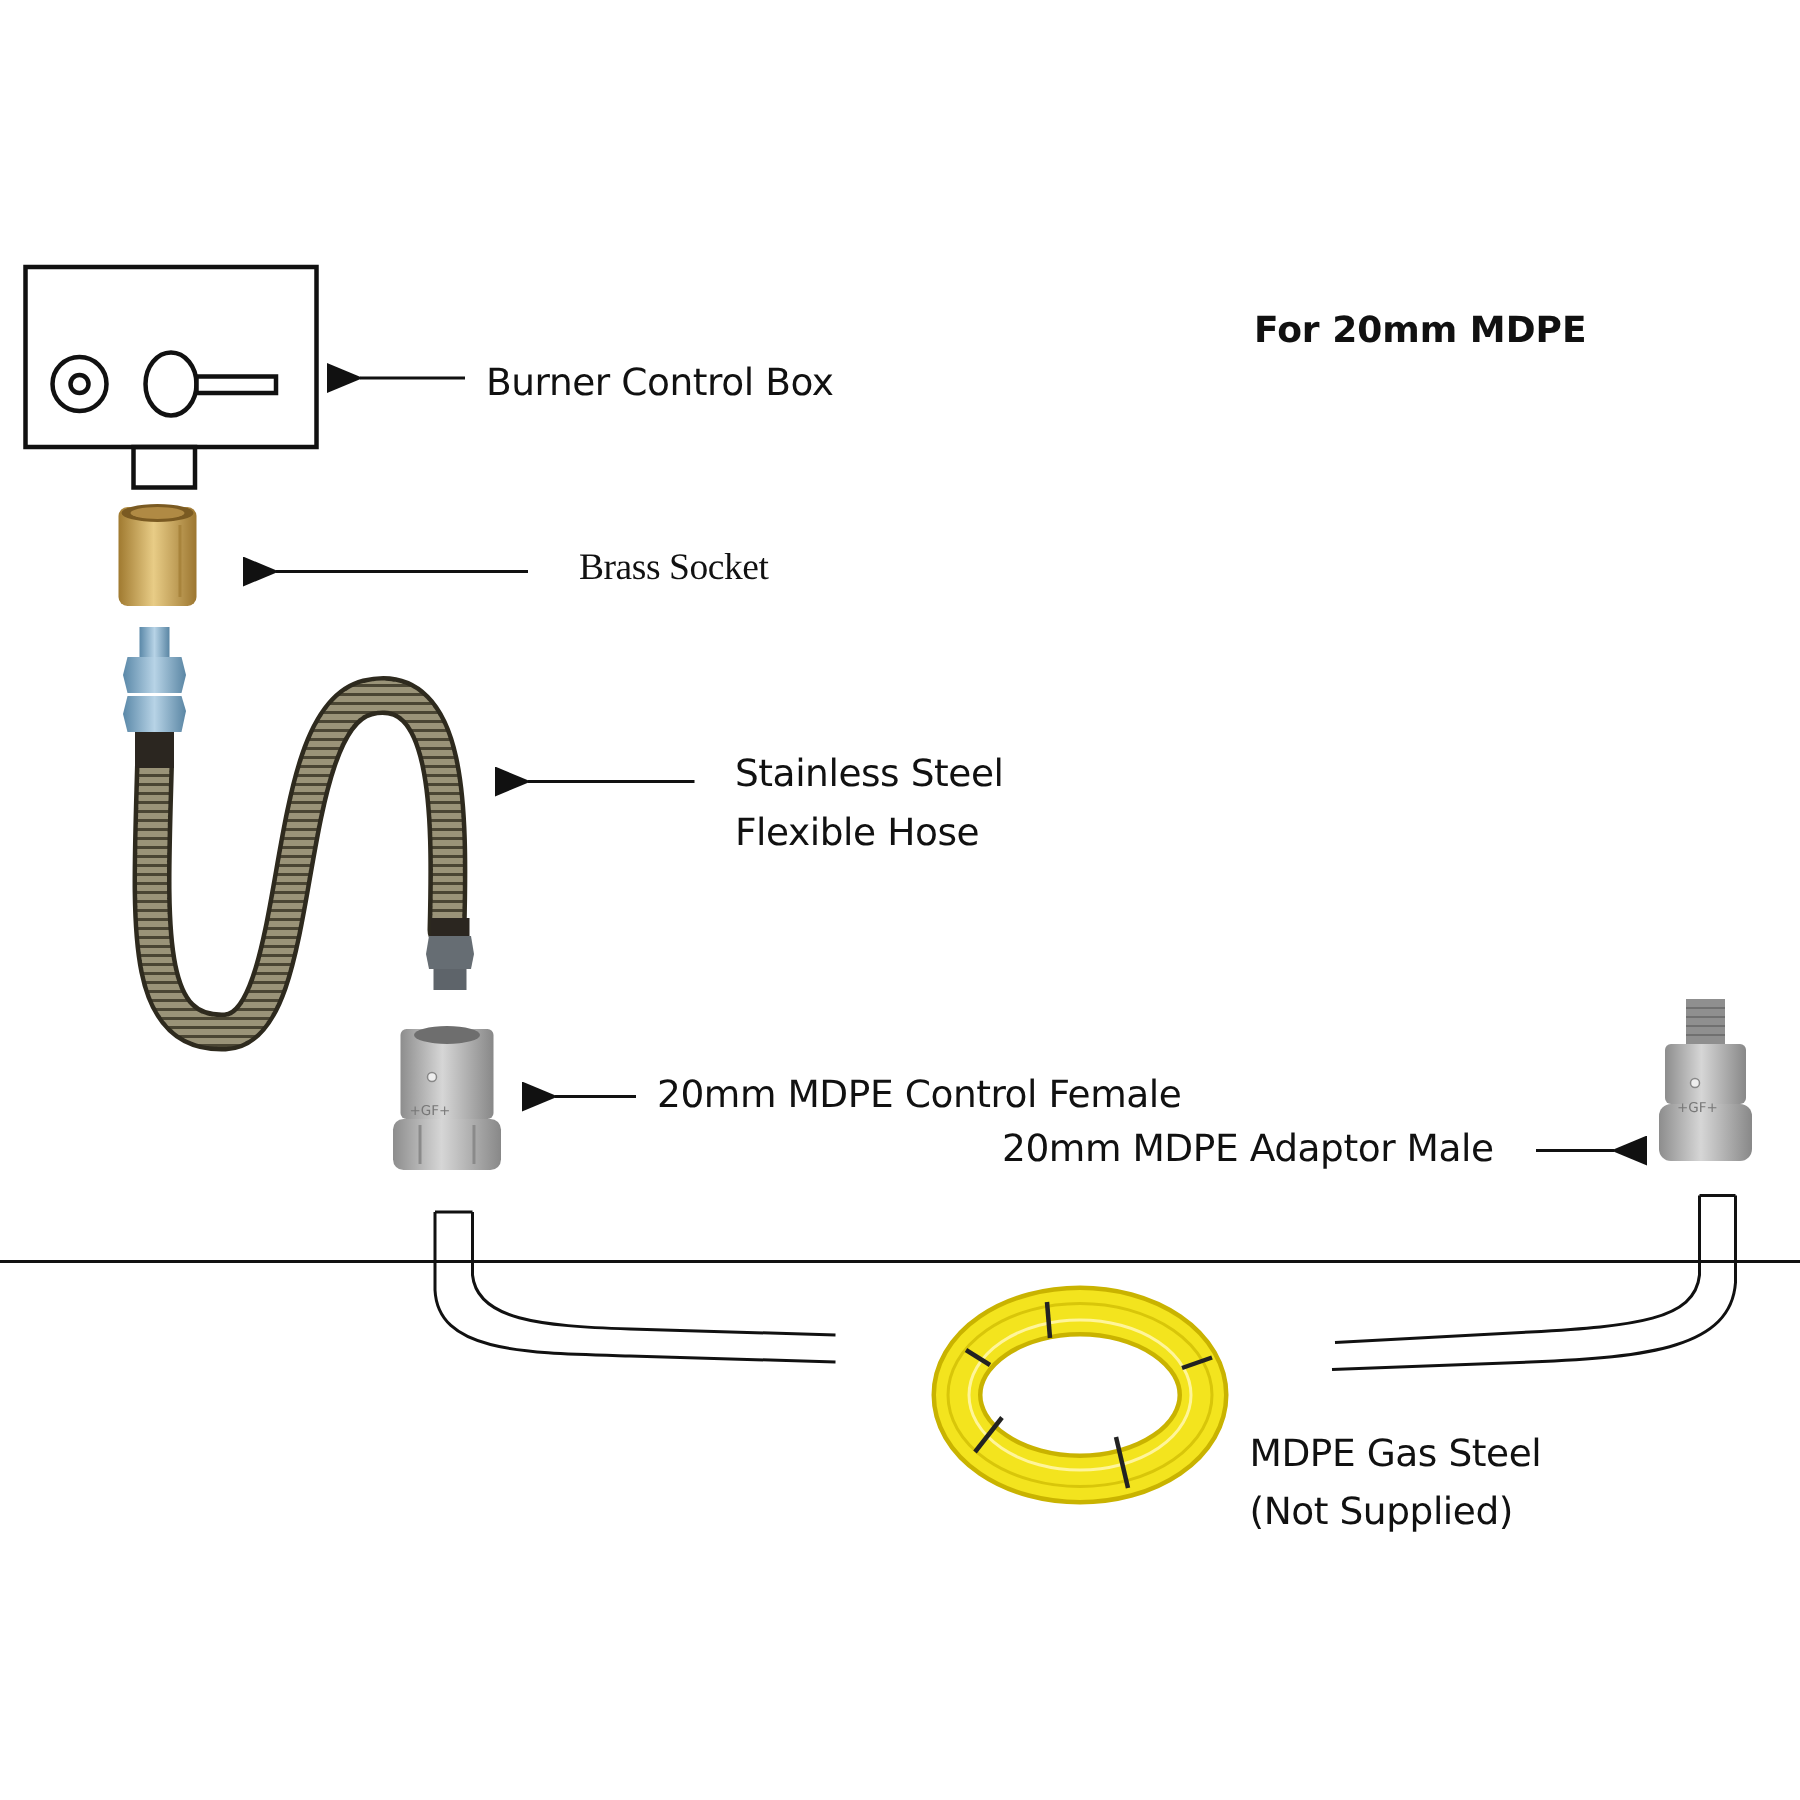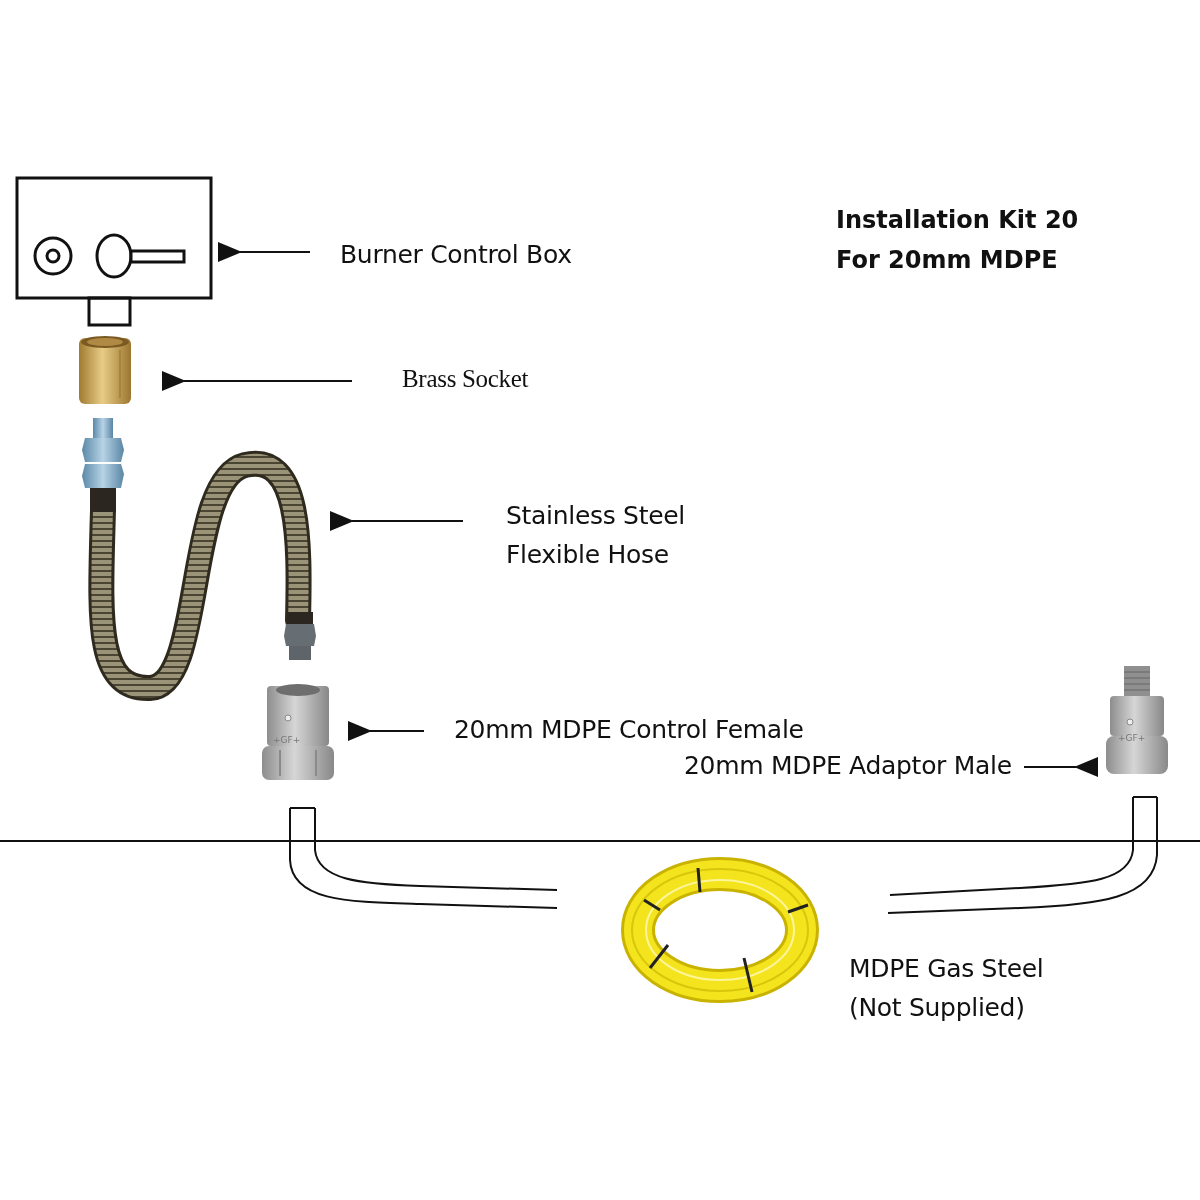--- a/index.html
+++ b/index.html
@@ -1,20 +1,20 @@
 <!DOCTYPE html>
 <html><head>
 <meta charset="utf-8">
 <style>
   html, body { margin:0; padding:0; background:#ffffff; }
   body { width:1200px; height:1200px; position:relative; overflow:hidden;
          font-family:"Liberation Sans", sans-serif; color:#111; }
   svg.canvas { position:absolute; left:0; top:0; }
   .lbl { position:absolute; font-family:"DejaVu Sans", sans-serif; font-size:25px;
-         color:#111; line-height:38px; white-space:nowrap; letter-spacing:-0.3px;margin-left:16px; }
+         color:#111; line-height:38px; white-space:nowrap; letter-spacing:-0.3px; }
   .title { position:absolute; left:836px; top:200px; font-family:"DejaVu Sans", sans-serif;
            font-weight:bold; font-size:24px; line-height:40px; color:#111; white-space:nowrap; }
 </style>
 </head>
 <body>
 
 <svg class="canvas" width="1200" height="1200" viewBox="0 0 1200 1200">
   <defs>
     <marker id="ah" markerWidth="12" markerHeight="10" refX="1" refY="5" orient="auto">
       <path d="M12,0 L0,5 L12,10 Z" fill="#111"></path>
@@ -119,21 +119,20 @@
   </g>
 
   <line x1="310" y1="252" x2="240" y2="252" stroke="#111" stroke-width="2" marker-end="url(#ah)"></line>
   <line x1="352" y1="381" x2="184" y2="381" stroke="#111" stroke-width="2" marker-end="url(#ah)"></line>
   <line x1="463" y1="521" x2="352" y2="521" stroke="#111" stroke-width="2" marker-end="url(#ah)"></line>
   <line x1="424" y1="731" x2="370" y2="731" stroke="#111" stroke-width="2" marker-end="url(#ah)"></line>
   <line x1="1024" y1="767" x2="1076" y2="767" stroke="#111" stroke-width="2" marker-end="url(#ah)"></line>
 </svg>
 
 <div class="title">
-  <div>Installation Kit 20</div>
   <div>For 20mm MDPE</div>
 </div>
 
 <div class="lbl" style="left:324px; top:236px;">Burner Control Box</div>
 <div class="lbl" style="left:386px; top:360px;font-family:Liberation Serif, serif;">Brass Socket</div>
 <div class="lbl" style="left:490px; top:497px;">Stainless Steel</div>
 <div class="lbl" style="left:490px; top:536px;">Flexible Hose</div>
 <div class="lbl" style="left:438px; top:711px;">20mm MDPE Control Female</div>
 <div class="lbl" style="left:668px; top:747px;">20mm MDPE Adaptor Male</div>
 <div class="lbl" style="left:833px; top:950px;">MDPE Gas Steel</div>

